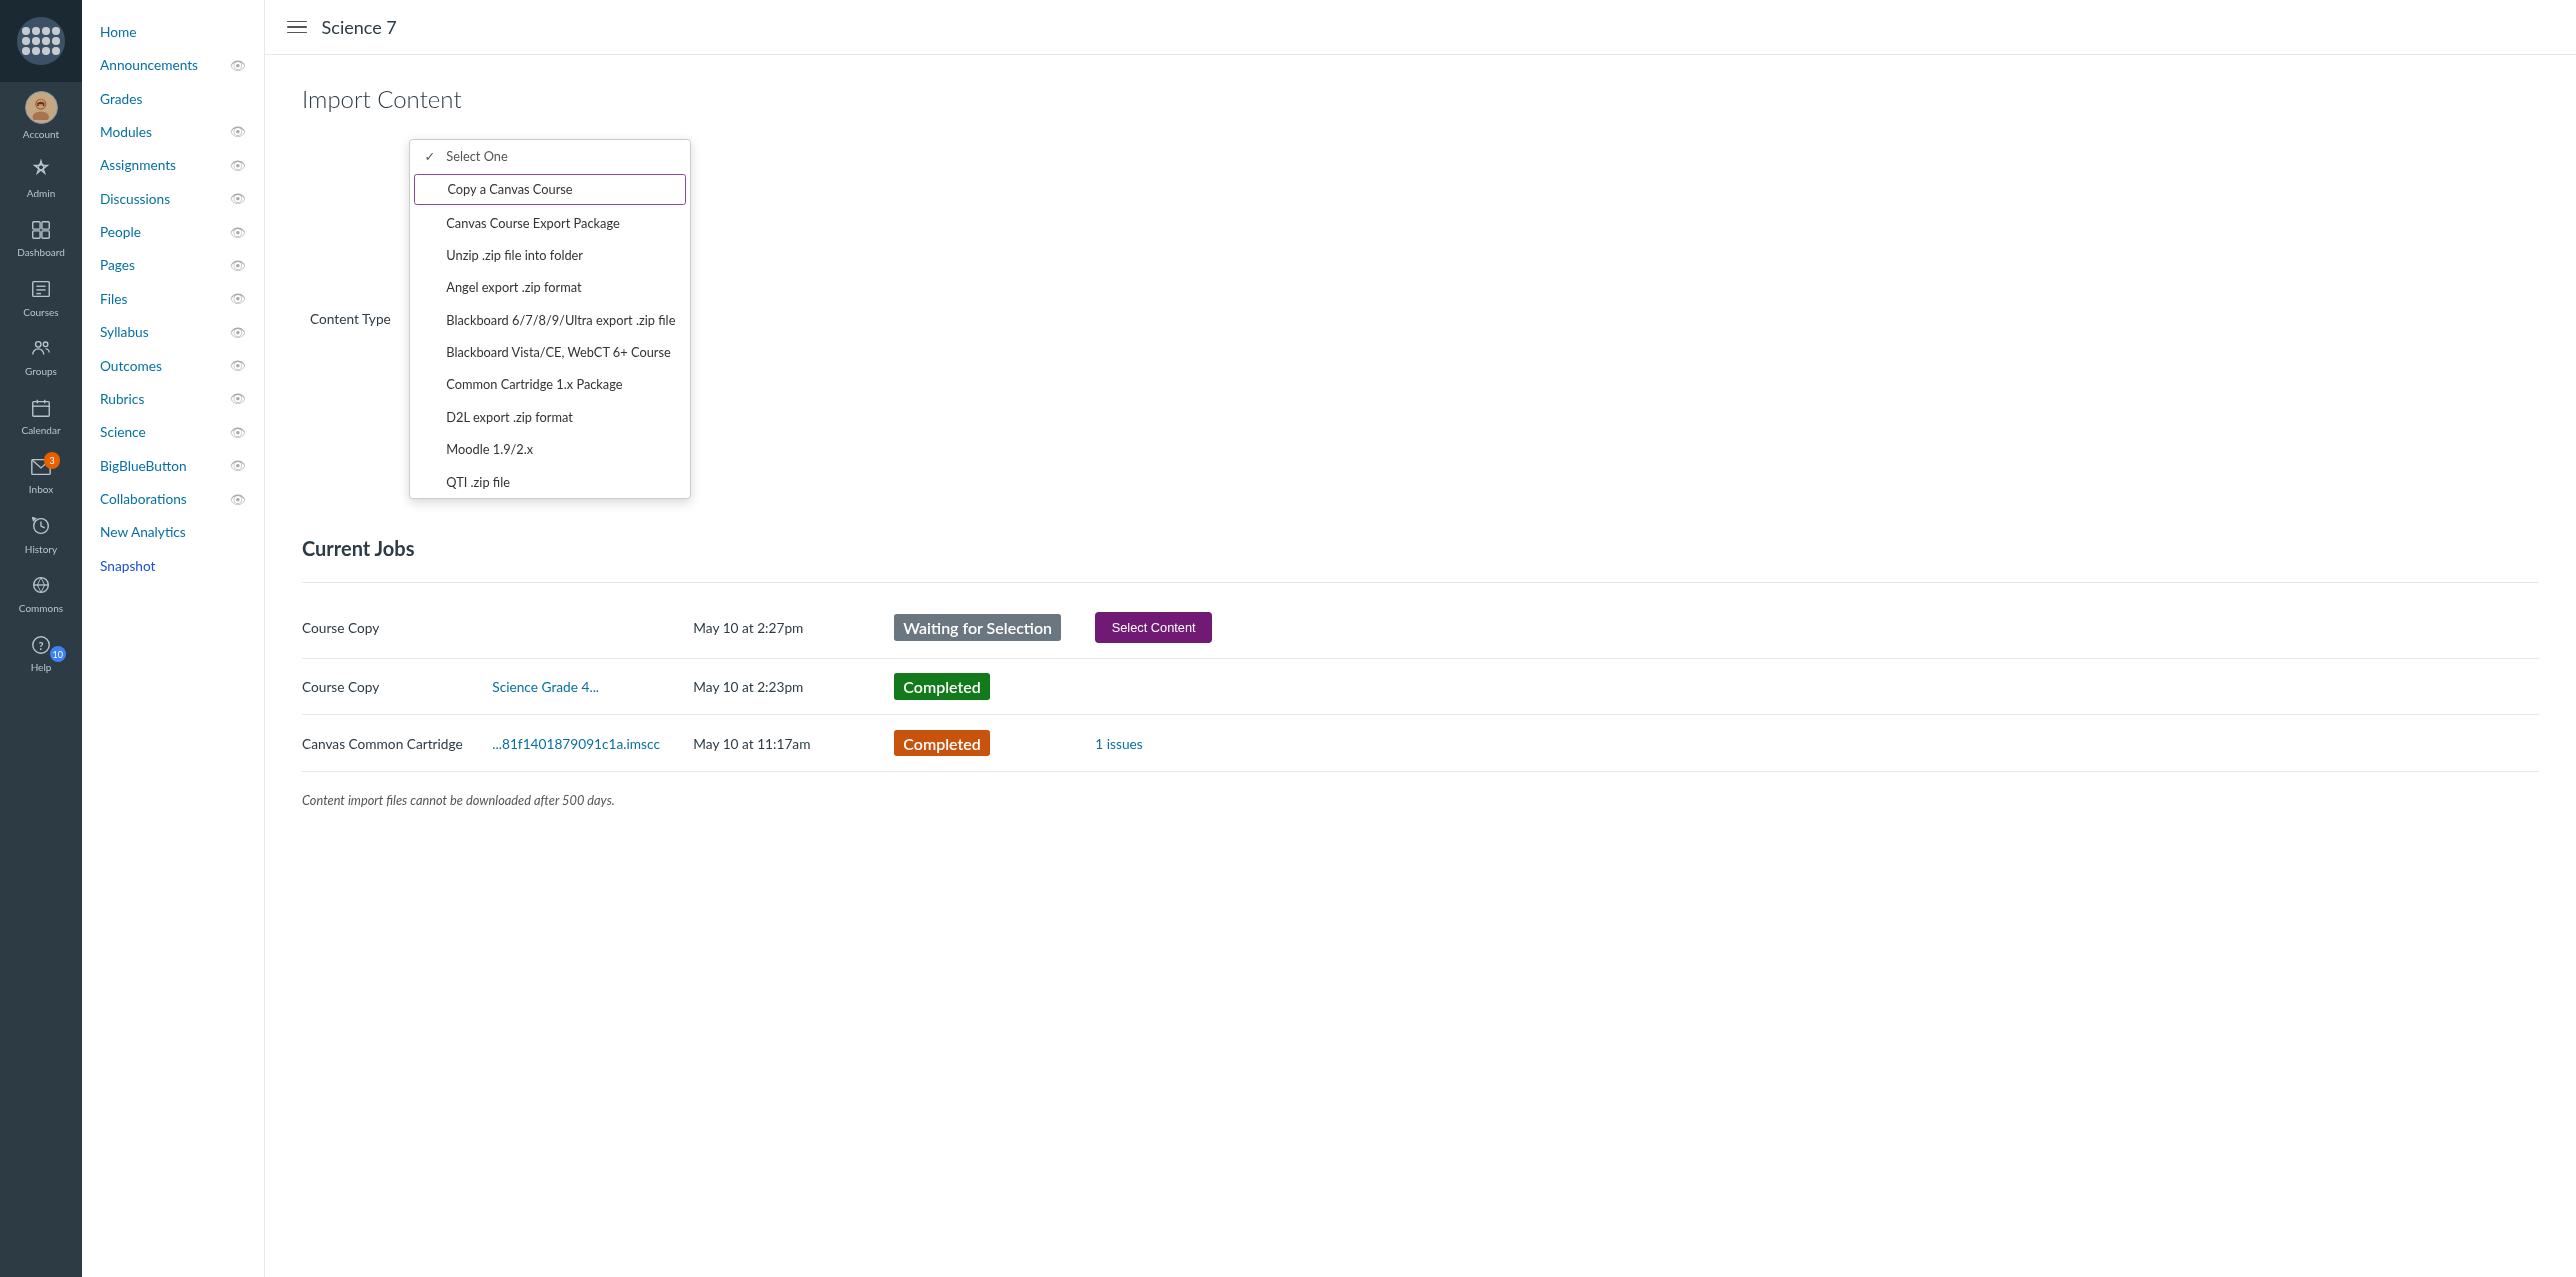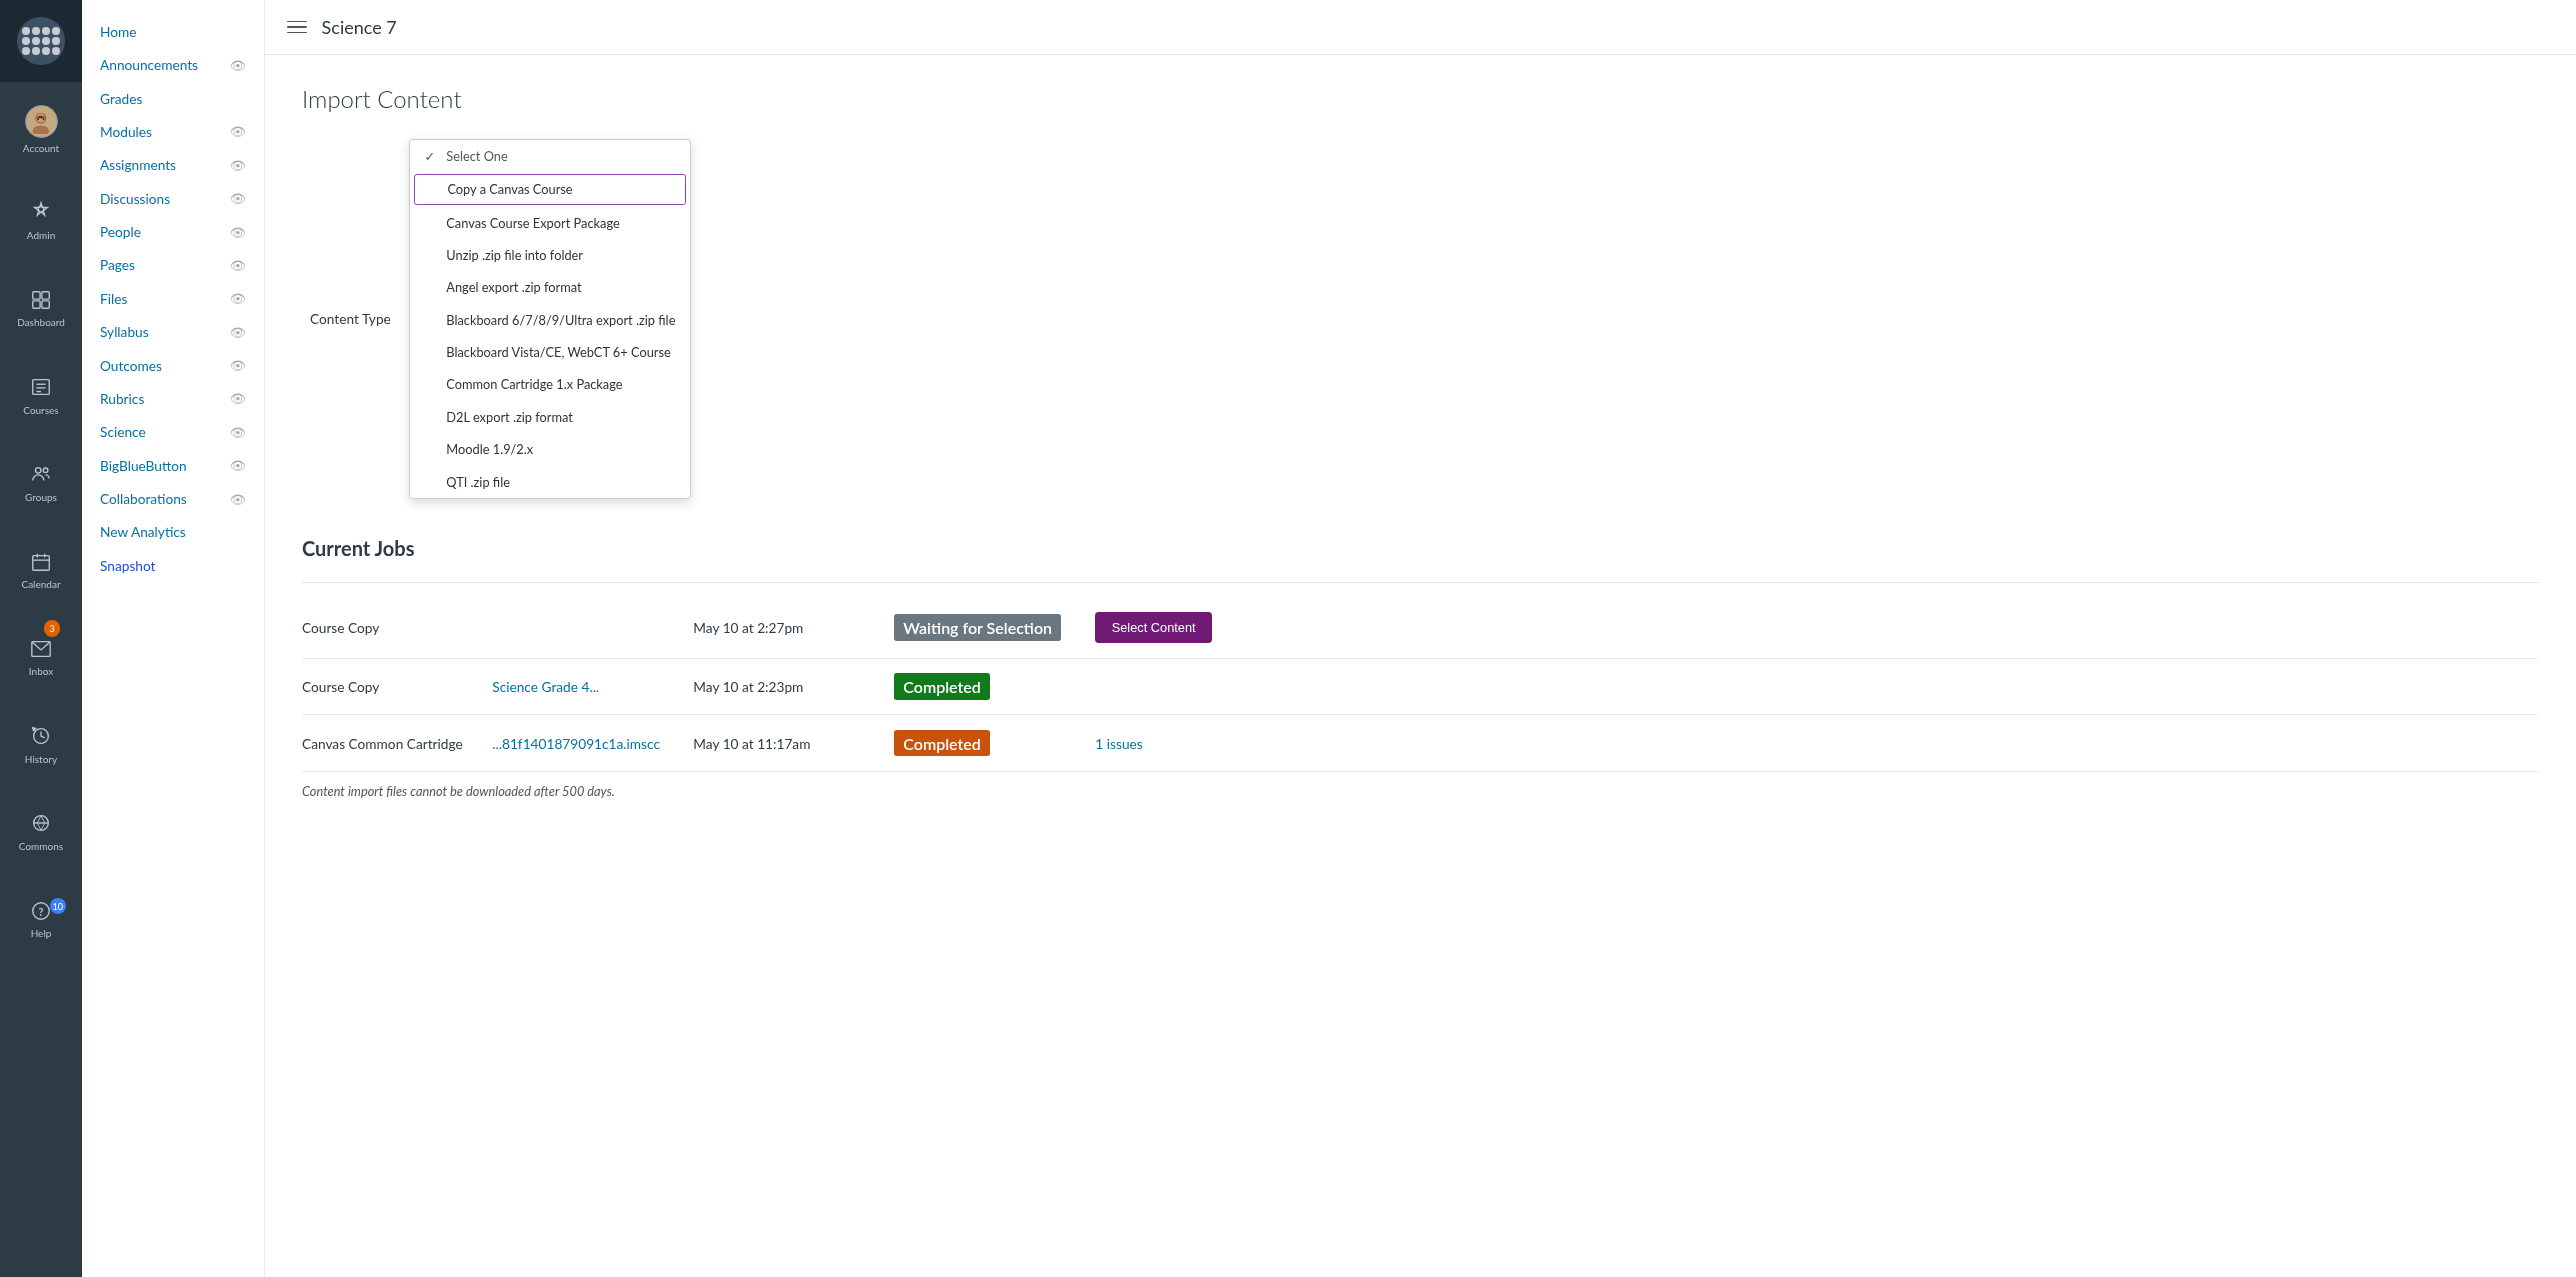--- a/index.html
+++ b/index.html
@@ -39,21 +39,21 @@
       gap: 2.7px;
     }
     .logo-dot {
       width: 7.3px;
       height: 7.3px;
       border-radius: 50%;
       background: rgba(255,255,255,0.7);
     }
     .nav-item {
       width: 68px;
-      padding: 23px 0;
+      padding: 9px 0;
       display: flex;
       flex-direction: column;
       align-items: center;
       justify-content: center;
       color: #b8c5ce;
       cursor: pointer;
       text-decoration: none;
       font-size: 10px;
       gap: 3.7px;
       position: relative;
@@ -275,21 +275,21 @@
       cursor: pointer;
       white-space: nowrap;
     }
 
     .issues-link { color: #0770a3; cursor: pointer; font-size: 13.7px; }
 
     .footnote {
       font-size: 12.8px;
       color: #555;
       font-style: italic;
-      margin-top: 11px;
+      margin-top: 20px;
     }
   </style>
 </head>
 <body>
 
 <nav class="global-nav">
   <div class="global-nav-logo">
     <div class="logo-circle">
       <div class="logo-dots">
         <div class="logo-dot"></div>

